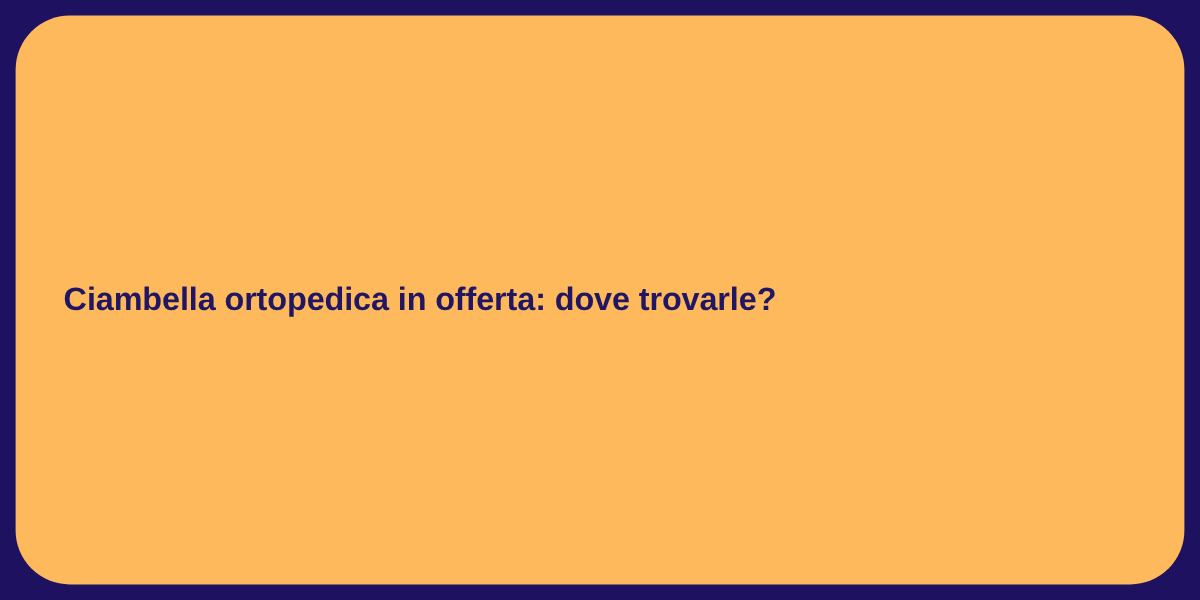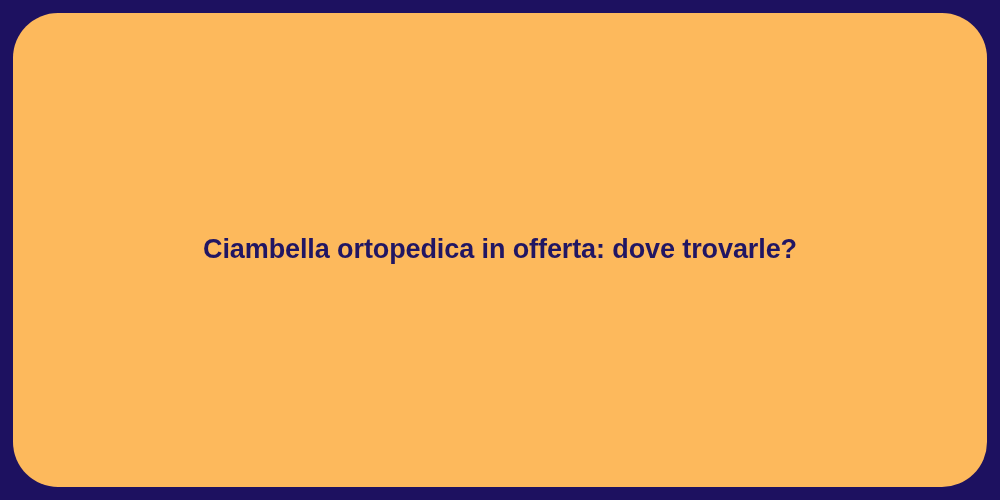--- a/index.html
+++ b/index.html
@@ -26,21 +26,21 @@
 
   .card {
     position: relative;
     width: 100%;
     height: 100%;
     box-sizing: border-box;
     background: #fdb95c;
     border-radius: 45px;
     display: flex;
     align-items: center;
-    justify-content: center;
+    justify-content: flex-start;
   }
 
   .headline {
     margin: 0;
     padding: 0 40px;
     text-align: center;
     font-family: "Liberation Sans", sans-serif;
     font-size: 27px;
     font-weight: bold;
     letter-spacing: -0.1px;

